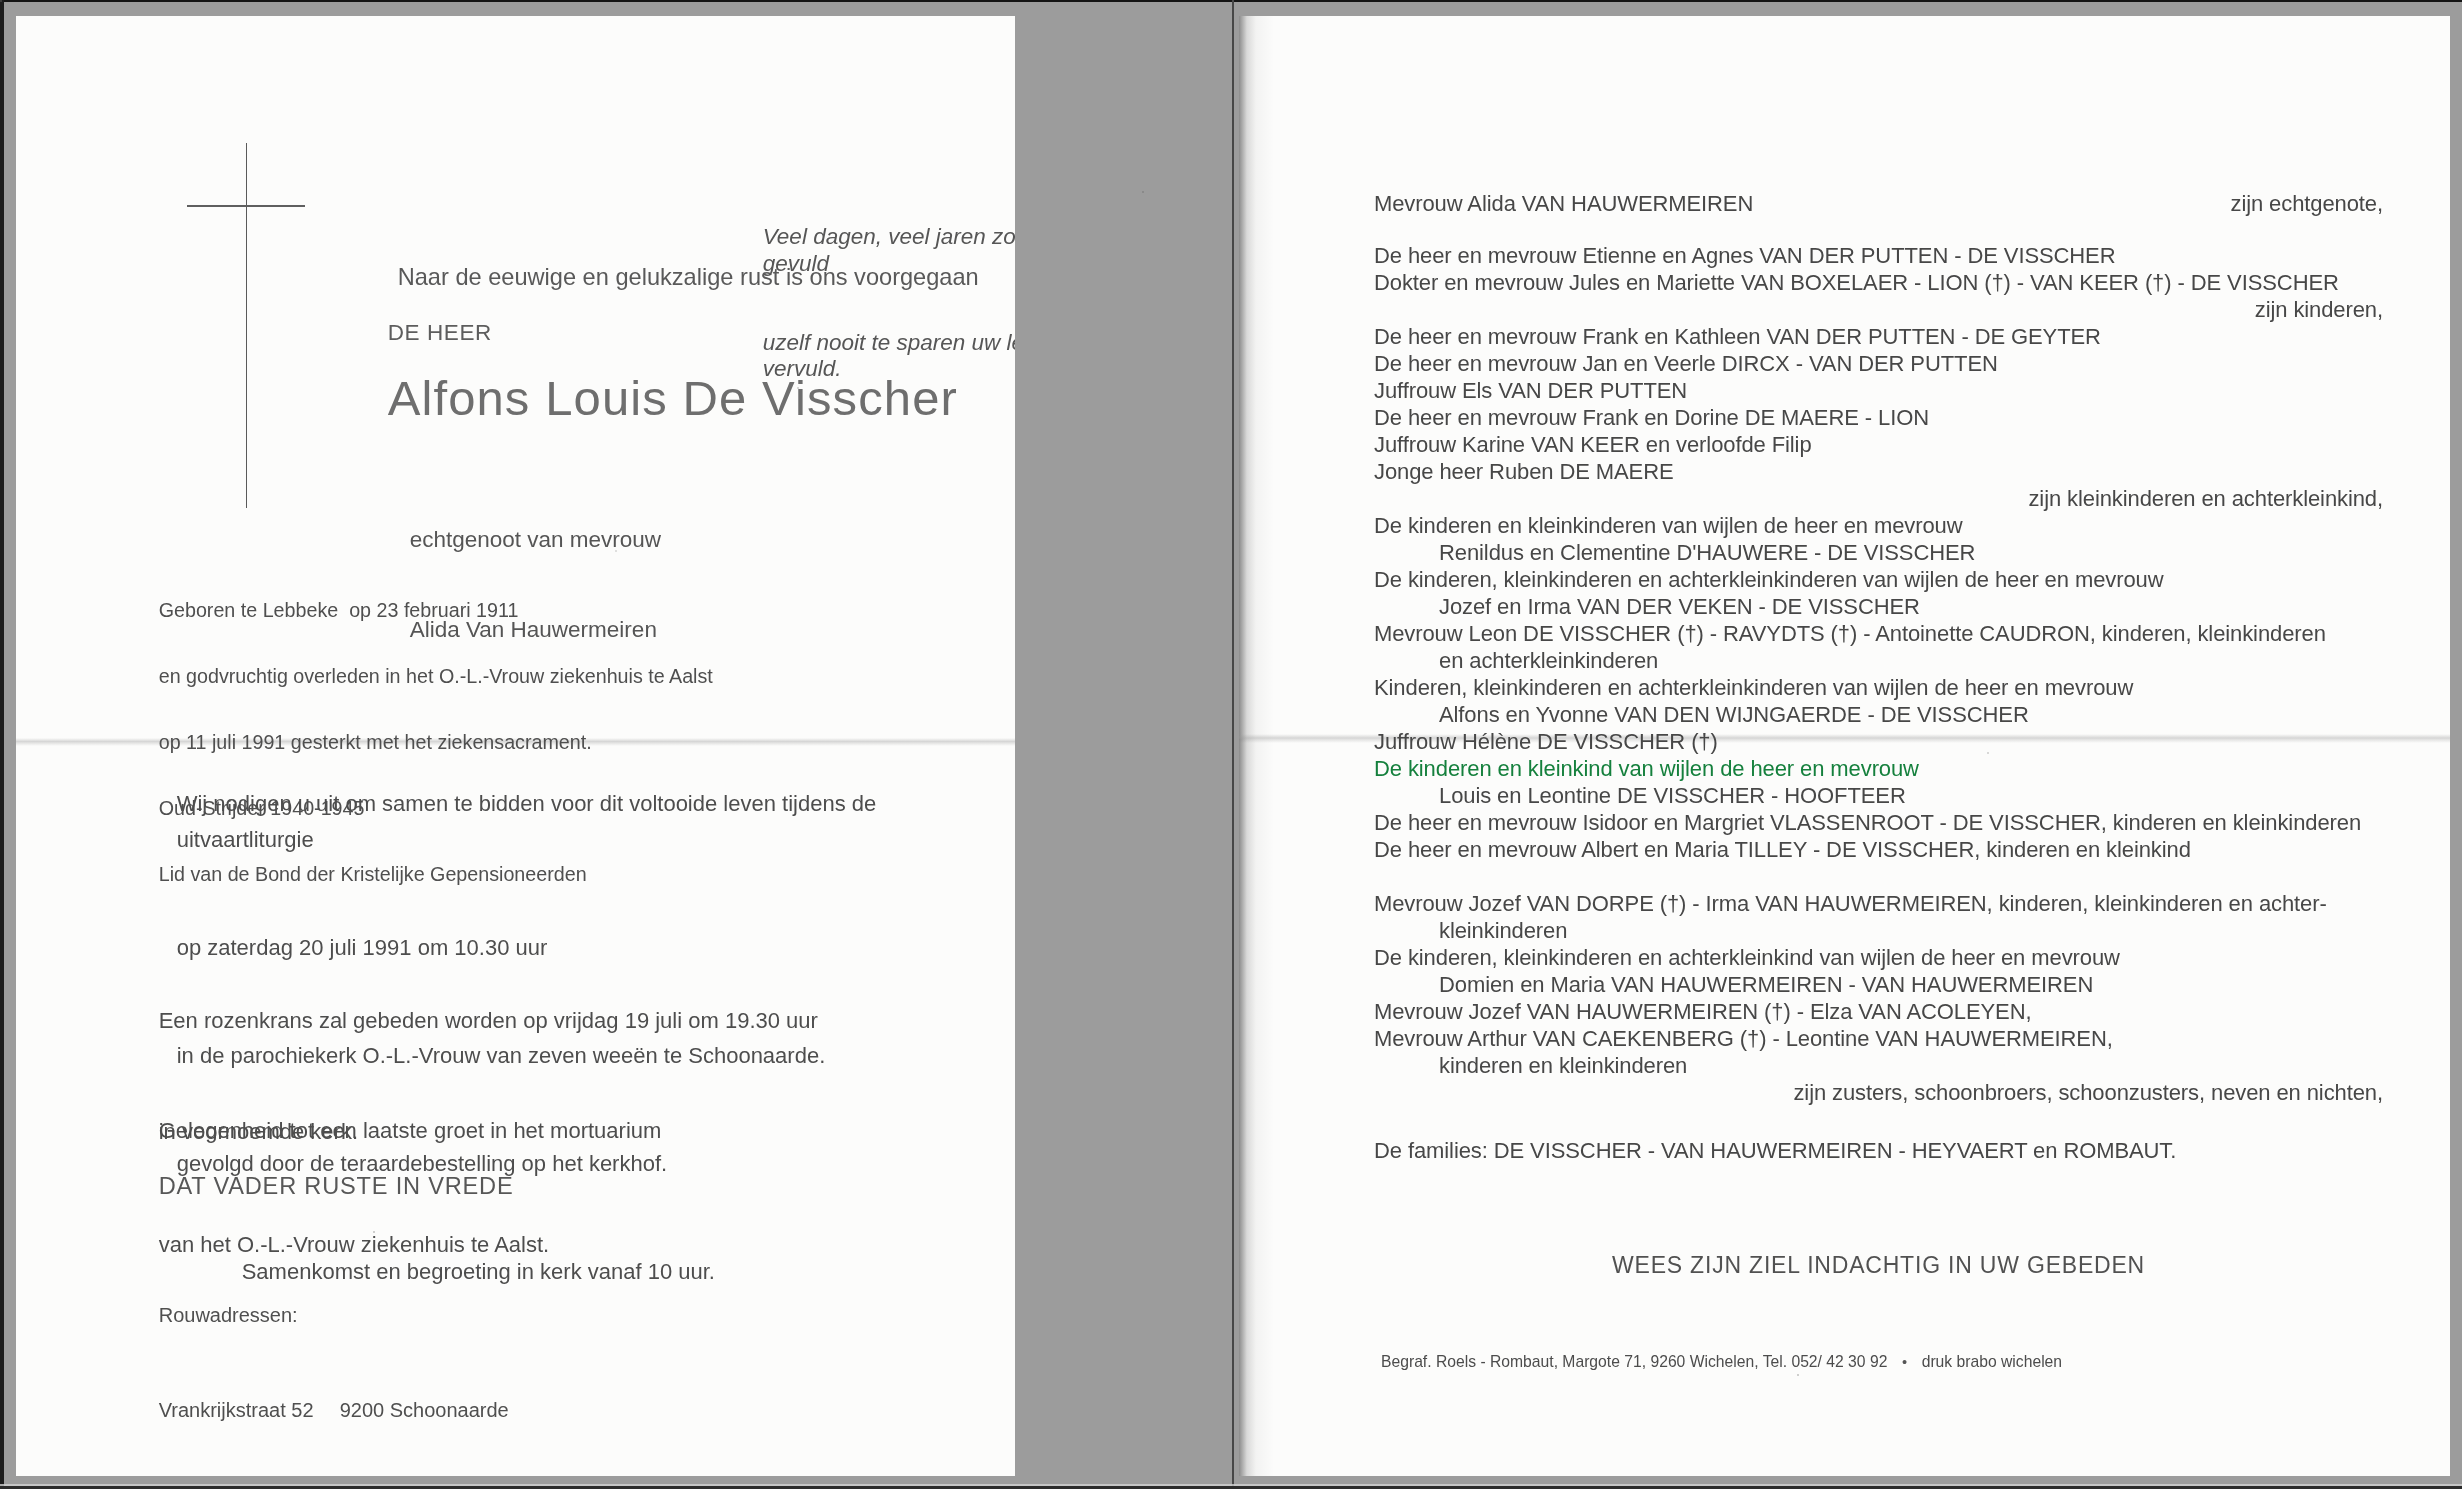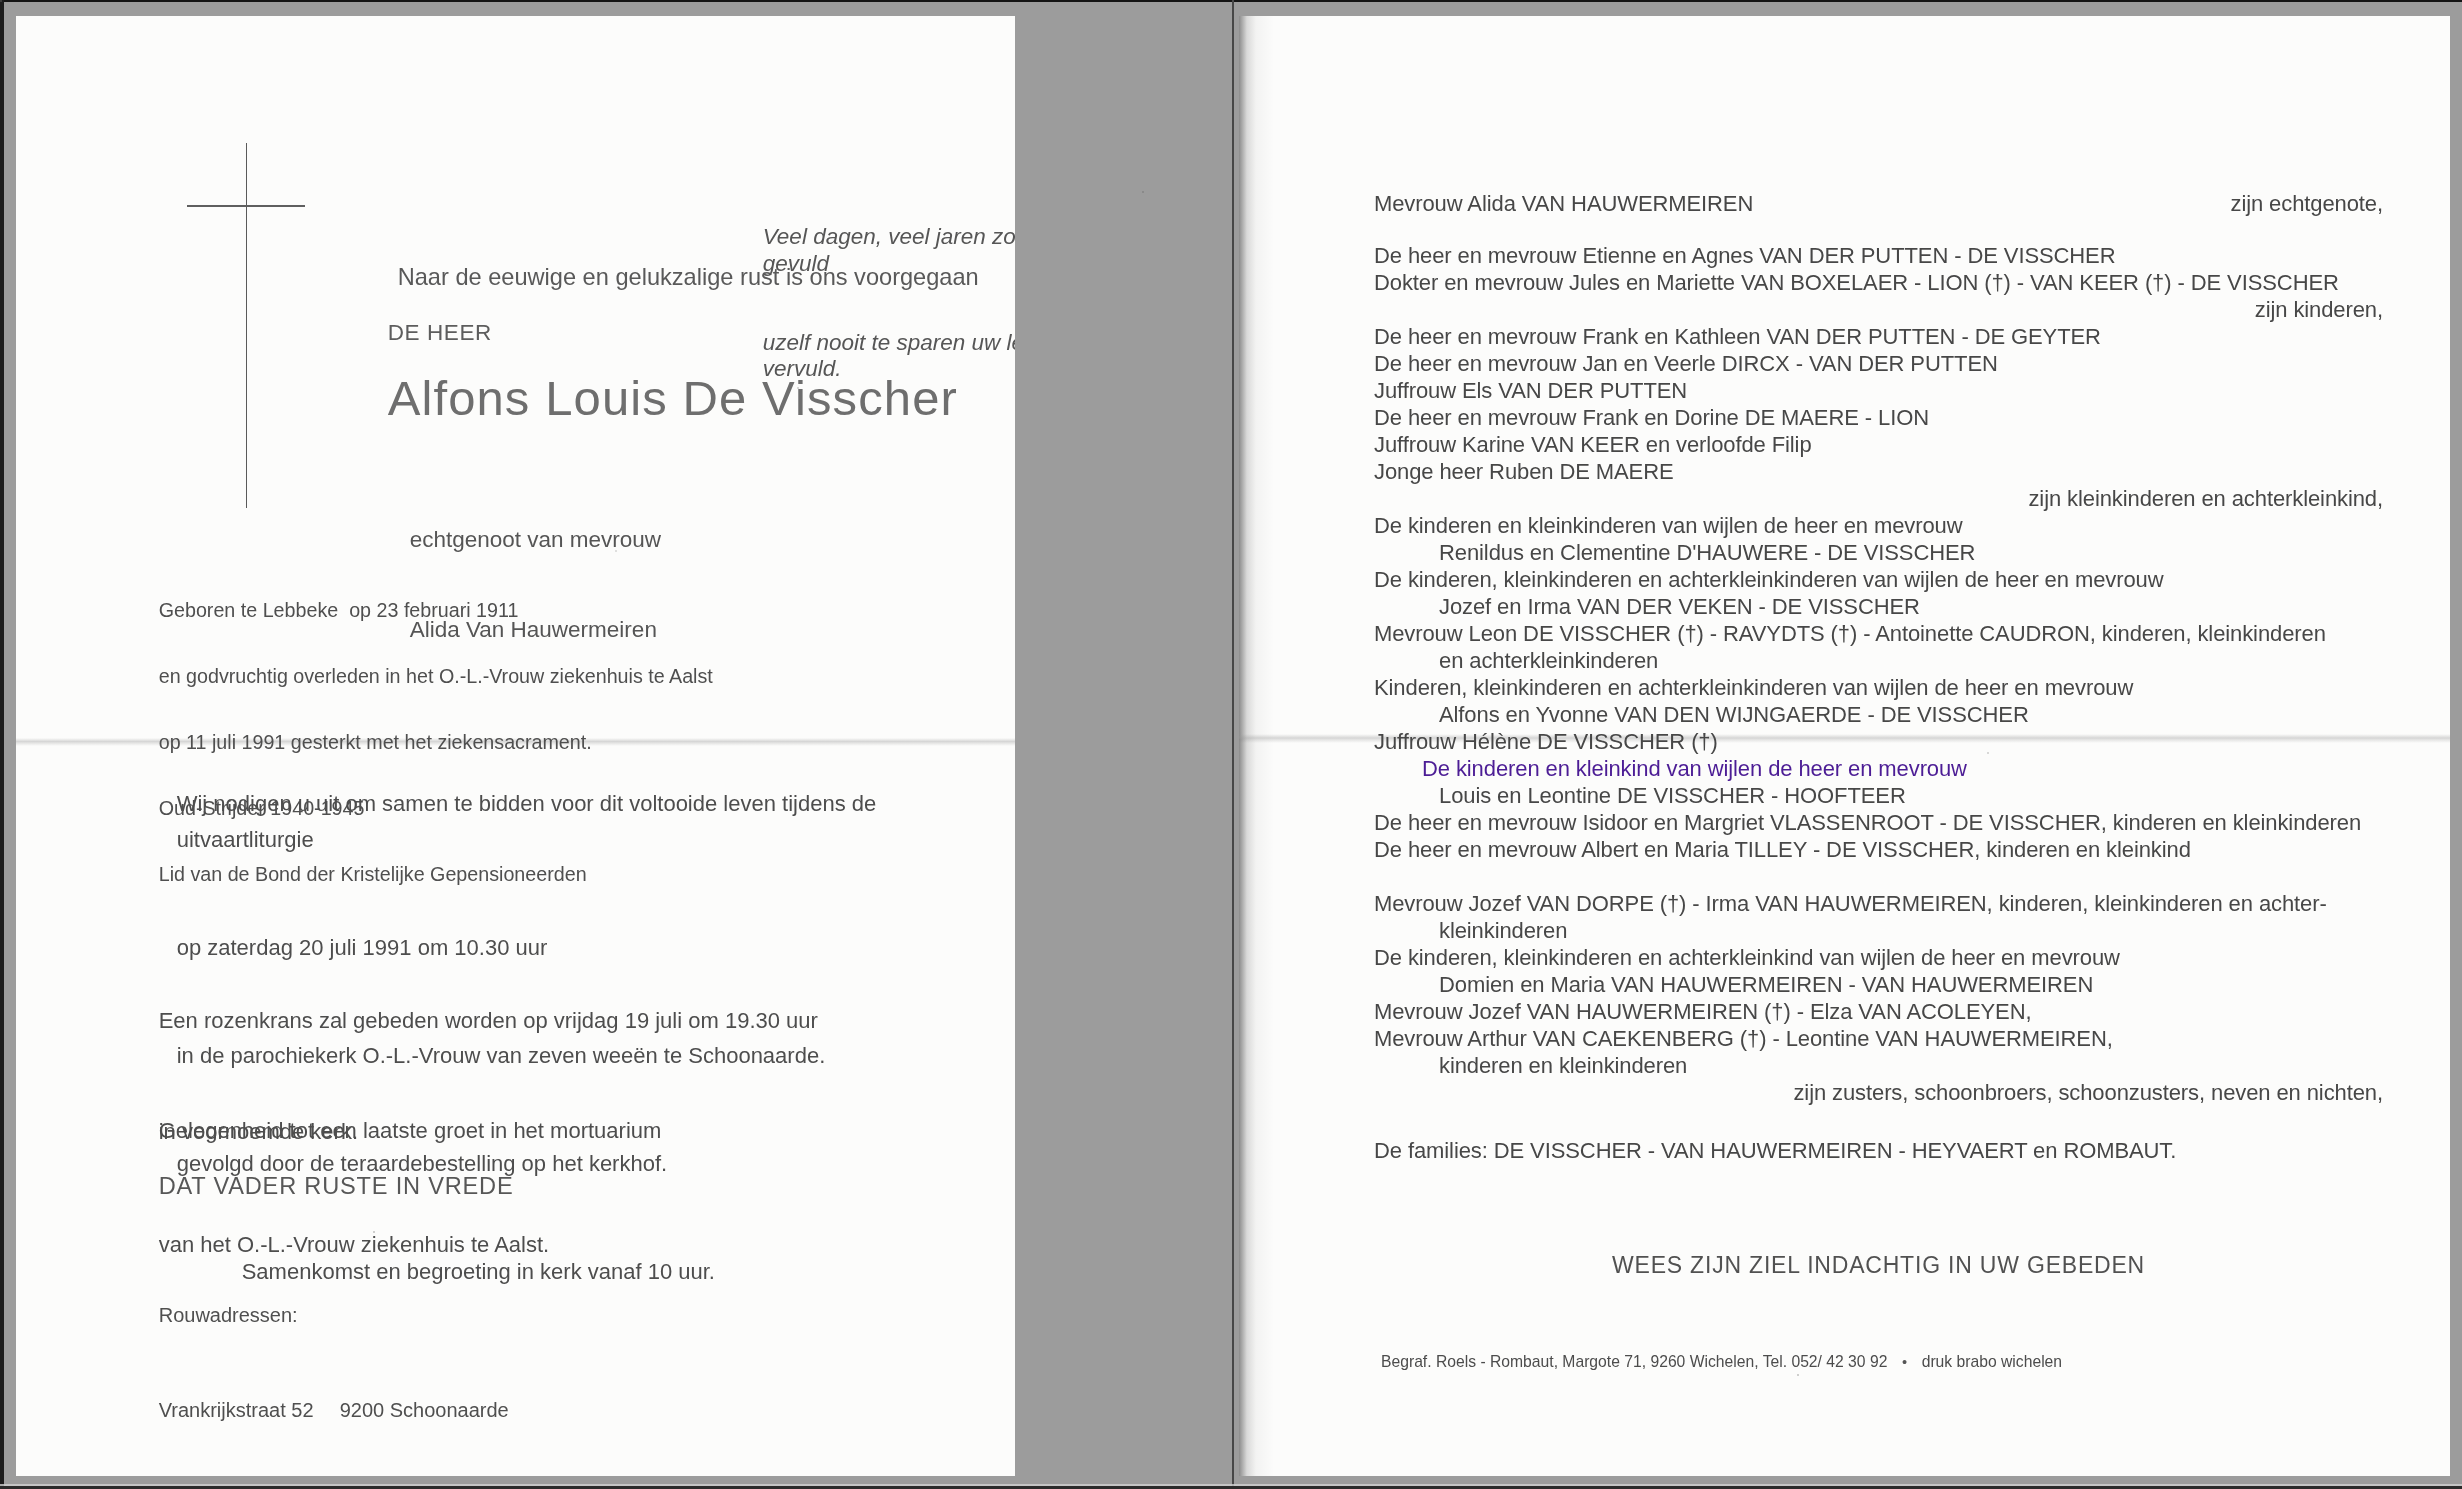--- a/index.html
+++ b/index.html
@@ -46,21 +46,21 @@
   .rip{left:143px;top:1157px;font-size:23.6px;letter-spacing:0.8px;color:#575757;}
   .addr{left:143px;top:1237px;font-size:20px;line-height:25px;color:#4f4f4f;}
   .addr .lbl{margin-bottom:19.7px;}
   .street{display:inline-block;min-width:181px;}
   .indent{padding-left:65px;}
   
   .text-col{position:absolute;left:135px;top:174px;width:1009px;font-size:22px;color:#474747;}
   .line{line-height:27px;white-space:nowrap;letter-spacing:-0.1px;}
   .dual{display:flex;justify-content:space-between;}
   .align-r{text-align:right;}
-  .faded{color:#4c1d95;margin-left:48px;}
+  .faded{color:#15803d;}
   .mt-gap1{margin-top:25px;}
   .mt-gap2{margin-top:26.4px;}
   .mt-gap3{margin-top:31px;}
   .mt-gap4{margin-top:88px;}
   .center{text-align:center;letter-spacing:0.8px;color:#515151;font-size:23px;}
   .footer{position:absolute;left:142px;top:1337px;font-size:15.7px;color:#4c4c4c;white-space:nowrap;}
   .footer .dot{display:inline-block;margin:0 14.6px;font-size:14.6px;color:#555;}
 </style>
 </head>
 <body>

